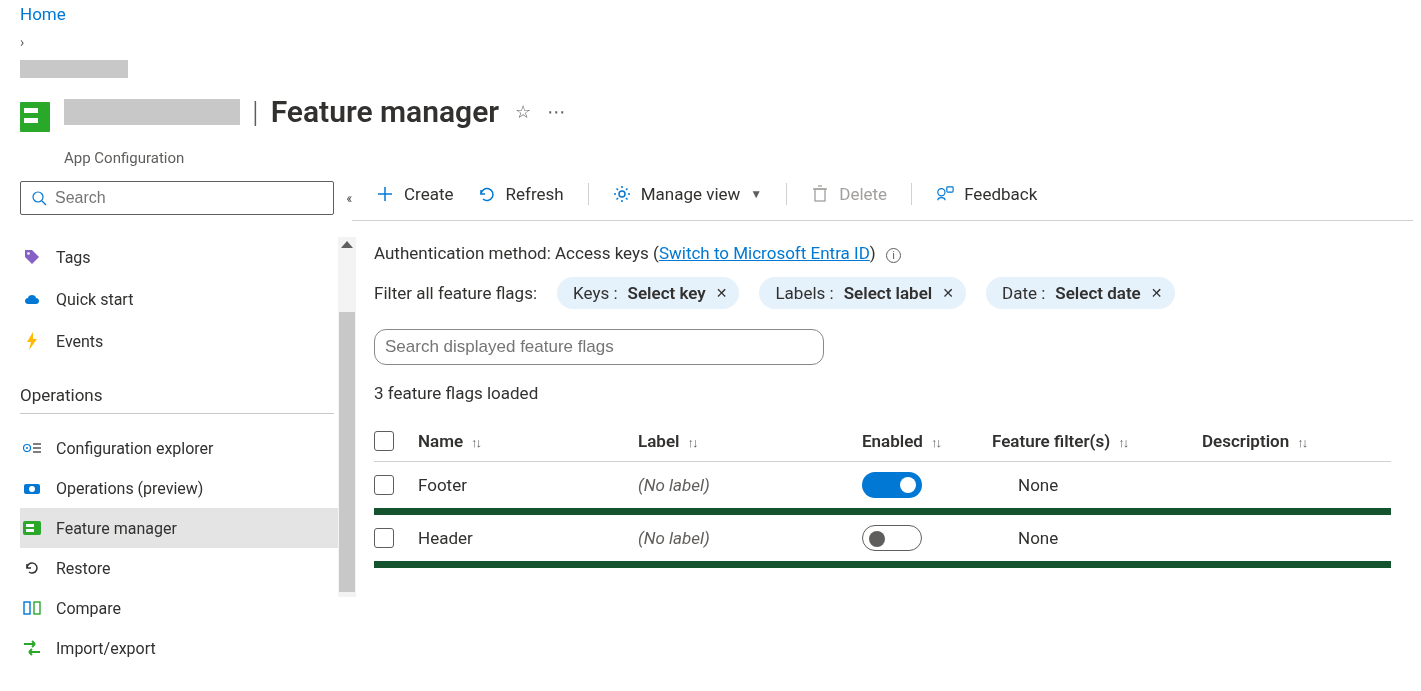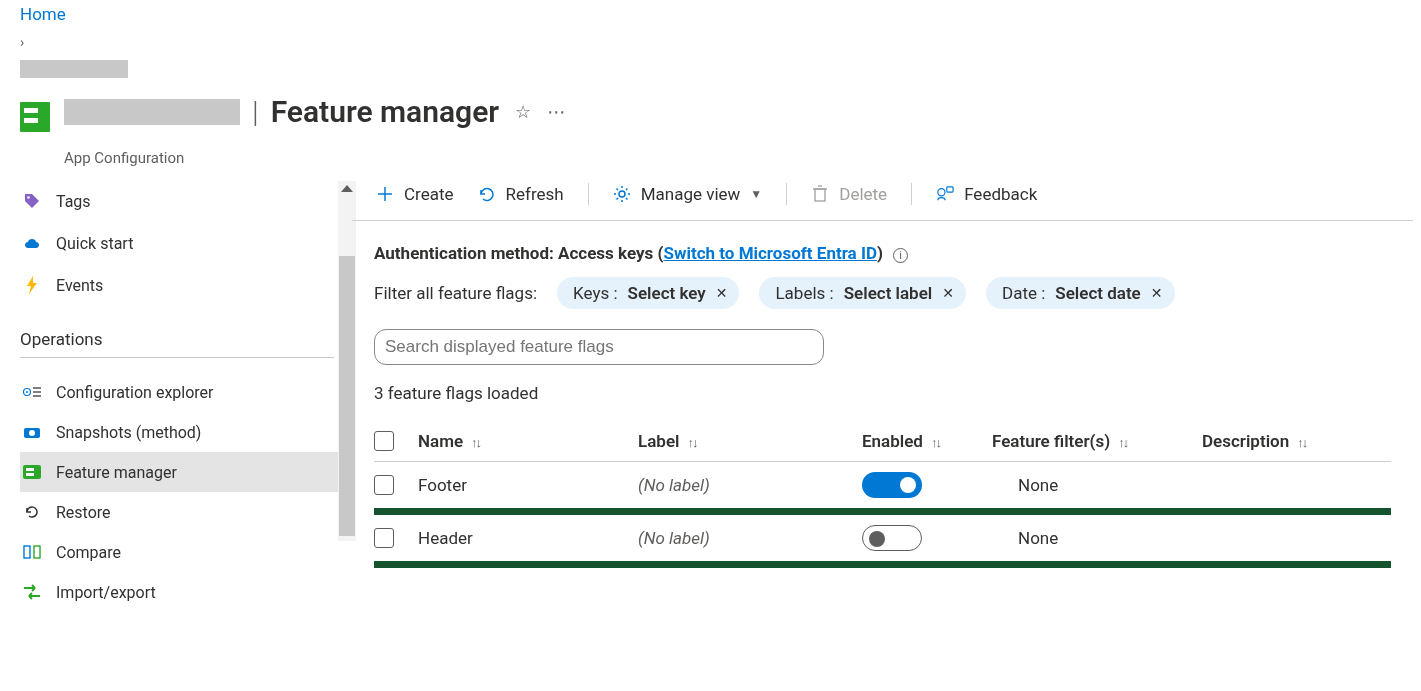--- a/index.html
+++ b/index.html
@@ -108,21 +108,21 @@
   }
   .cmd-btn { display:flex; align-items:center; gap:10px; cursor:pointer; font-size:17px; color:#323130;}
   .cmd-btn .ci { width:18px; height:18px; display:flex; align-items:center; justify-content:center; color:#0078d4;}
   .cmd-btn.disabled { color:#a19f9d; cursor:default;}
   .cmd-sep { width:1px; height:22px; background:#d2d0ce;}
   .chev-down { font-size:12px; color:#605e5c;}
 
   
   .content { padding: 22px 30px 0 24px; font-size:17px;}
   .auth-line { margin-bottom:14px;}
-  .auth-line b { font-weight:700;}
+  .auth-line b { font-weight:400;}
   .auth-line a { color:#0078d4; text-decoration:underline;}
   .info-circle { display:inline-block; width:15px;height:15px;border:1px solid #605e5c;border-radius:50%; font-size:11px; text-align:center; line-height:14px; color:#605e5c; margin-left:6px;}
 
   .filter-row { display:flex; align-items:center; gap:20px; margin-bottom:20px;}
   .filter-label { font-size:17px; color:#323130;}
   .filter-pill {
     background:#e5f1fb; border-radius:18px; padding:6px 12px 6px 16px;
     display:flex; align-items:center; gap:10px; font-size:17px; color:#323130; cursor:pointer;
   }
   .filter-pill .val { font-weight:600;}
@@ -184,20 +184,30 @@
       <span class="star-icon">☆</span>
       <span class="more-dots">⋯</span>
     </div>
     <div class="subtitle">App Configuration</div>
   </div>
 </div>
 
 <div class="layout">
 
   <div class="sidebar">
+    <div class="search-row">
+      <div class="search-box">
+        <svg width="16" height="16" viewBox="0 0 16 16">
+            <circle cx="7" cy="7" r="5" stroke="#0078d4" stroke-width="1.2" fill="none"></circle>
+            <line x1="11" y1="11" x2="15" y2="15" stroke="#0078d4" stroke-width="1.2"></line>
+          </svg>
+        <input placeholder="Search" style="">
+      </div>
+      <span class="collapse-chevrons">‹‹</span>
+    </div>
 
     <div class="sidebar-items" style="position:relative;">
       <div class="scrollbar">
         <div class="arrow-up"></div>
         <div class="thumb"></div>
       </div>
 
       <div class="sidebar-item spread">
         <span class="icon-slot">
           <svg width="18" height="18" viewBox="0 0 18 18">
@@ -242,21 +252,21 @@
         <span>Configuration explorer</span>
       </div>
 
       <div class="sidebar-item">
         <span class="icon-slot">
           <svg width="18" height="14" viewBox="0 0 18 14">
               <rect x="1" y="3" width="16" height="10" rx="2" fill="#0078d4"></rect>
               <circle cx="9" cy="8" r="3" fill="#fff"></circle>
             </svg>
         </span>
-        <span>Snapshots (method)</span>
+        <span>Operations (preview)</span>
       </div>
 
       <div class="sidebar-item active">
         <span class="icon-slot">
           <svg width="18" height="14" viewBox="0 0 18 14">
               <rect x="0" y="0" width="18" height="14" rx="2" fill="#2aa82a"></rect>
               <rect x="3" y="3" width="8" height="3" fill="#fff"></rect>
               <rect x="3" y="8" width="8" height="3" fill="#fff"></rect>
             </svg>
         </span>

